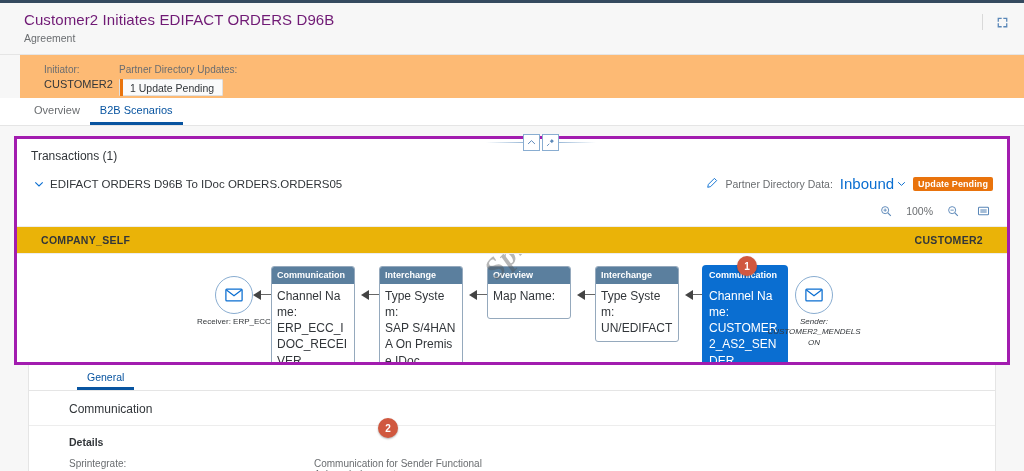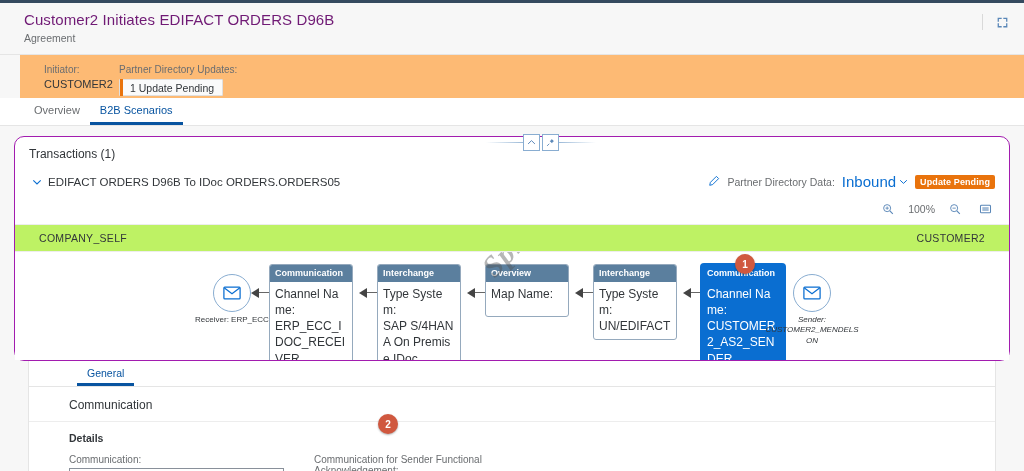--- a/index.html
+++ b/index.html
@@ -131,22 +131,22 @@
   }
   .tab.active { color: #0854a0; border-bottom-color: #0854a0; }
 
   
   .content {
     background: #f7f7f7;
     padding: 10px 14px 0 14px;
   }
   .card {
     background: #fff;
-    border: 1px solid #a21caf;
-    border-radius: 10px;
+    border: 3px solid #a21caf;
+    border-radius: 0;
   }
   .card-title {
     font-size: 12px;
     color: #32363a;
     padding: 10px 14px 9px 14px;
   }
 
   
   .txn-row {
     display: flex; align-items: center;
@@ -189,25 +189,25 @@
   .zoom-pct { font-size: 10.5px; color: #6a6d70; }
 
   
   .diagram-wrap {
     position: relative;
     margin: 0;
     background: #fff;
   }
   .lane-head {
     display: flex; align-items: center; justify-content: space-between;
-    background: #bef264;
+    background: #eab308;
     border-bottom: 1px solid #ededed;
     padding: 7px 24px;
     font-size: 10.5px;
-    font-weight: normal;
+    font-weight: bold;
     color: #32363a;
     letter-spacing: .3px;
   }
   .canvas {
     position: relative;
     height: 108px;
     background: #fff;
     margin: 0 28px;
     overflow: hidden;
   }
@@ -563,21 +563,21 @@
       </div>
 
       <div class="sec-title">Communication</div>
 
       <div class="details-body">
         <div class="marker-2">2</div>
         <div class="details-head">Details</div>
 
         <div class="fields">
           <div class="field">
-            <div class="field-label">Communication:</div>
+            <div class="field-label">Sprintegrate:</div>
             <div class="sel">
               
               
             </div>
           </div>
 
           <div class="field">
             <div class="field-label">Communication for Sender Functional Acknowledgement:</div>
 
           </div>

